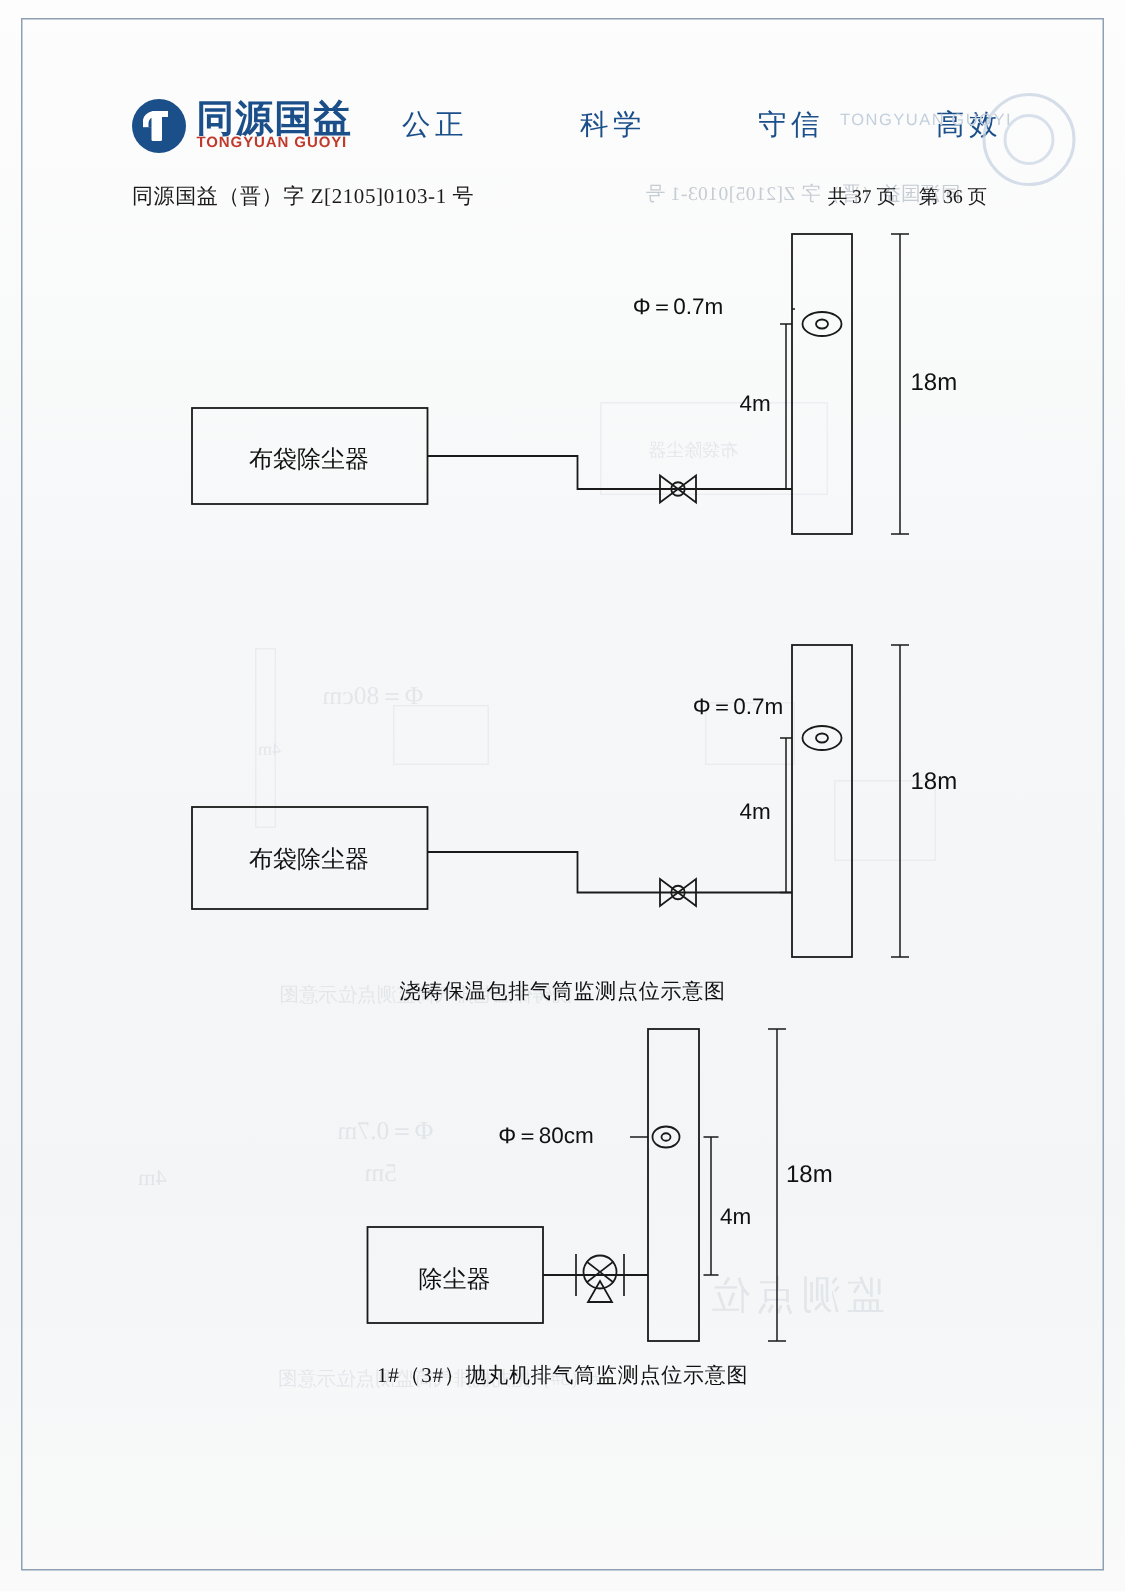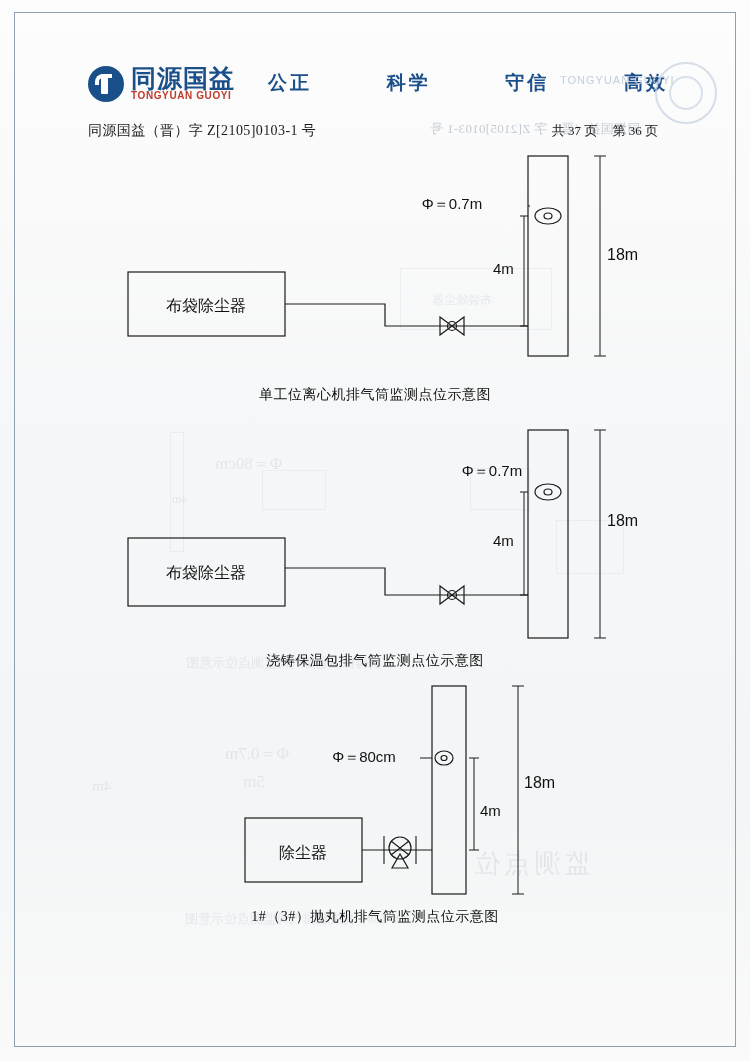--- a/index.html
+++ b/index.html
@@ -88,21 +88,21 @@
   }
   .slogans {
     position: absolute;
     left: 268px;
     top: 70px;
     width: 400px;
     display: flex;
     justify-content: space-between;
     font-family: "DejaVu Sans", sans-serif;
     font-size: 19px;
-    font-weight: bold;
+    font-weight: normal;
     color: #1b4f8a;
     letter-spacing: 3px;
   }
   .watermark-ring {
     position: absolute;
     left: 655px;
     top: 62px;
     width: 58px; height: 58px;
     border: 2px solid #c7d3e2;
     border-radius: 50%;
@@ -260,21 +260,20 @@
 
         <path d="M530 58 L528 58" stroke-width="1"></path>
       </g>
       <g font-family="Liberation Sans, sans-serif" fill="#111">
         <text x="452" y="61" font-size="15" text-anchor="middle">Φ＝0.7m</text>
         <text x="607" y="112" font-size="16">18m</text>
         <text x="493" y="126" font-size="15">4m</text>
       </g>
       <text x="206" y="163" font-family="DejaVu Sans, sans-serif" font-size="16" fill="#111" text-anchor="middle">布袋除尘器</text>
     </svg>
-    <div class="cap" style="top:238px;">单工位离心机排气筒监测点位示意图</div>
   </div>
 
   <div class="diagram" style="top:420px;height:250px;">
     <svg class="dg" width="750" height="250" viewBox="0 0 750 250">
       <g stroke="#1a1a1a" fill="none" stroke-width="1.2">
         <rect x="528" y="10" width="40" height="208"></rect>
         <path d="M285 148 L385 148 L385 175 L528 175"></path>
         <rect x="128" y="118" width="157" height="68"></rect>
         <g transform="translate(452,175)">
           <path d="M-12,-9 L12,9 L12,-9 L-12,9 Z"></path>

